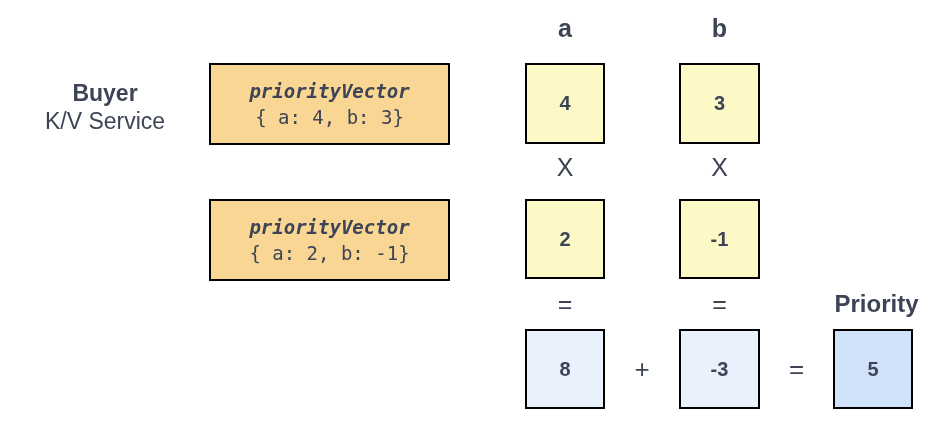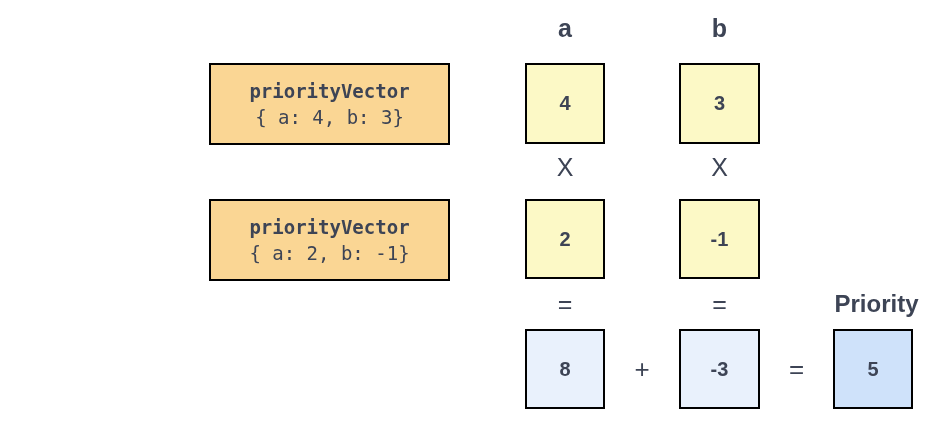--- a/index.html
+++ b/index.html
@@ -39,21 +39,21 @@
   }
   .actor-title { font-weight: bold; }
   .code-box {
     background: var(--code-box-fill);
     border: 2px solid var(--border);
     flex-direction: column;
     font-family: "DejaVu Sans Mono", "Liberation Mono", monospace;
     font-size: 19px;
     line-height: 26px;
   }
-  .code-name { font-weight: bold; }
+  .code-name { font-weight: bold; font-style: italic; }
   .value-box {
     background: var(--value-box-fill);
     border: 2px solid var(--border);
     font-weight: bold;
     font-size: 20px;
   }
   .product-box { background: var(--product-box-fill); }
   .priority-box { background: var(--priority-box-fill); }
   .op {
     font-size: 25px;
@@ -65,20 +65,24 @@
   }
 </style>
 </head>
 <body>
 
 <div class="canvas">
 
   <div class="abs center col-header" style="left:525px; top:12px; width:80px; height:32px;">a</div>
   <div class="abs center col-header" style="left:679px; top:12px; width:81px; height:32px;">b</div>
 
+  <div class="abs actor-label" style="left:10px; top:79px; width:190px;">
+    <div class="actor-title">Buyer</div>
+    <div>K/V Service</div>
+  </div>
 
 
   <div class="abs center code-box" style="left:209px; top:63px; width:241px; height:82px;">
     <div class="code-name">priorityVector</div>
     <div>{ a: 4, b: 3}</div>
   </div>
 
   <div class="abs center code-box" style="left:209px; top:199px; width:241px; height:82px;">
     <div class="code-name">priorityVector</div>
     <div>{ a: 2, b: -1}</div>

